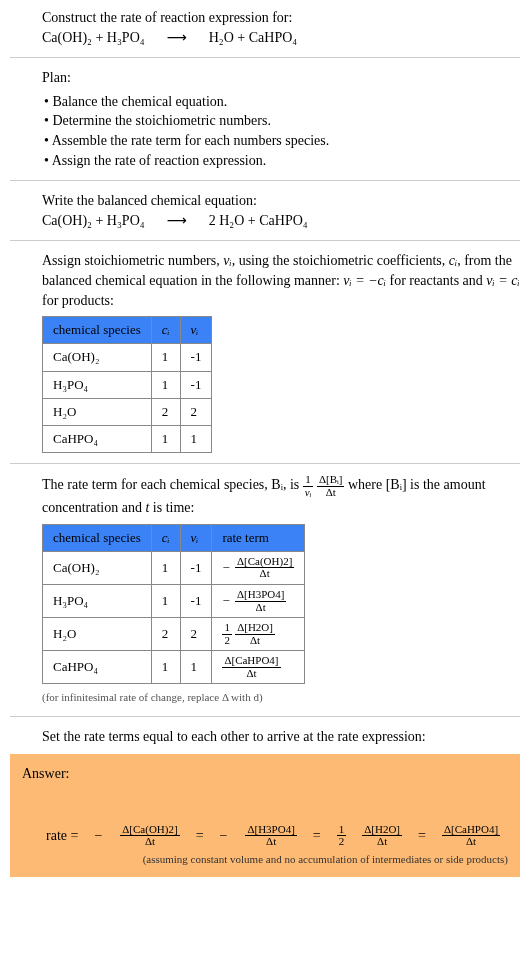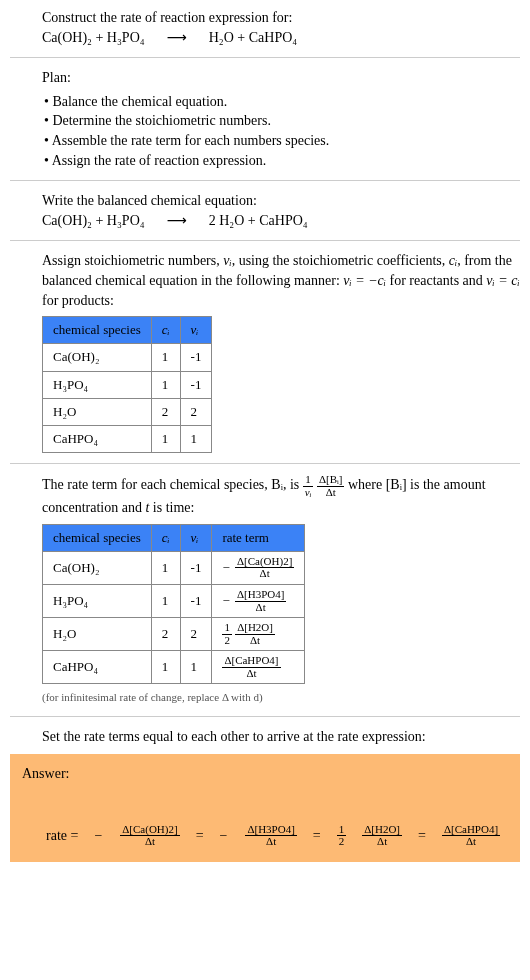--- a/index.html
+++ b/index.html
@@ -227,13 +227,14 @@
     <span class="frac">
         <span class="num">Δ[H2O]</span>
         <span class="den">Δt</span>
       </span>
     <span> = </span>
     <span class="frac">
         <span class="num">Δ[CaHPO4]</span>
         <span class="den">Δt</span>
       </span>
   </div>
+  <div class="answer-sub">(assuming constant volume and no accumulation of intermediates or side products)</div>
 </div>
 
 </body></html>

